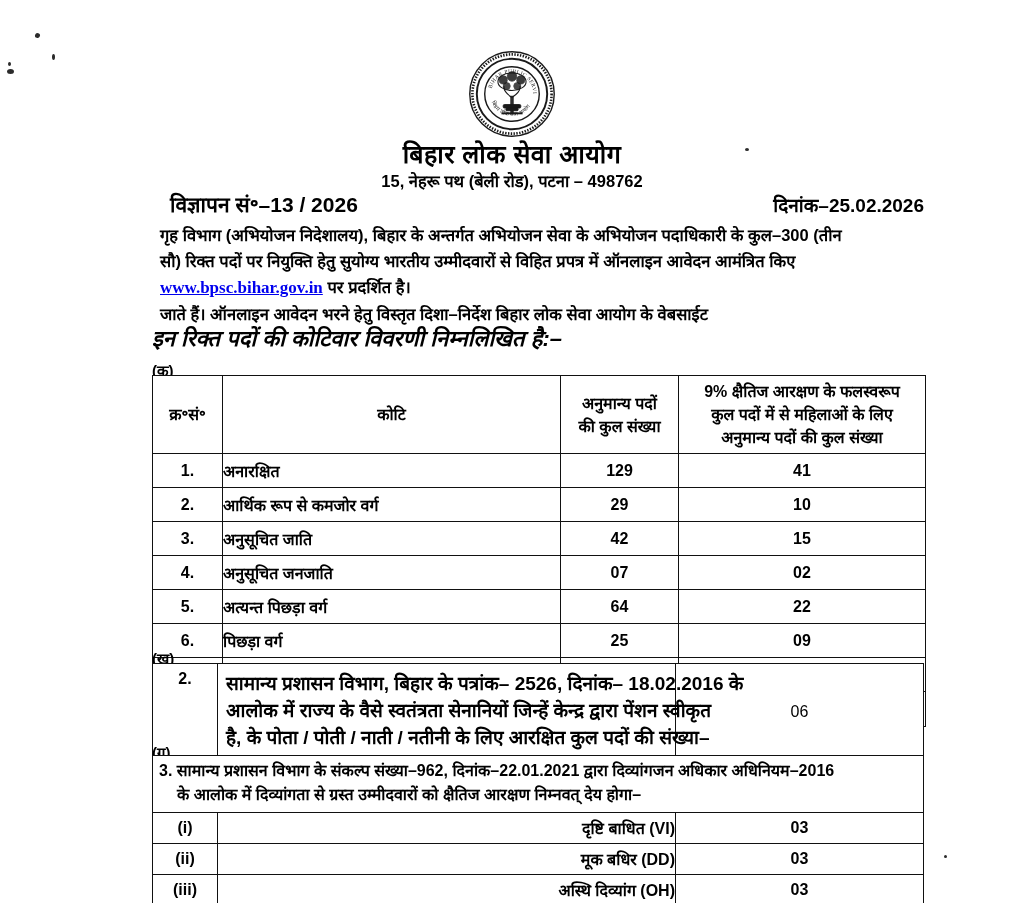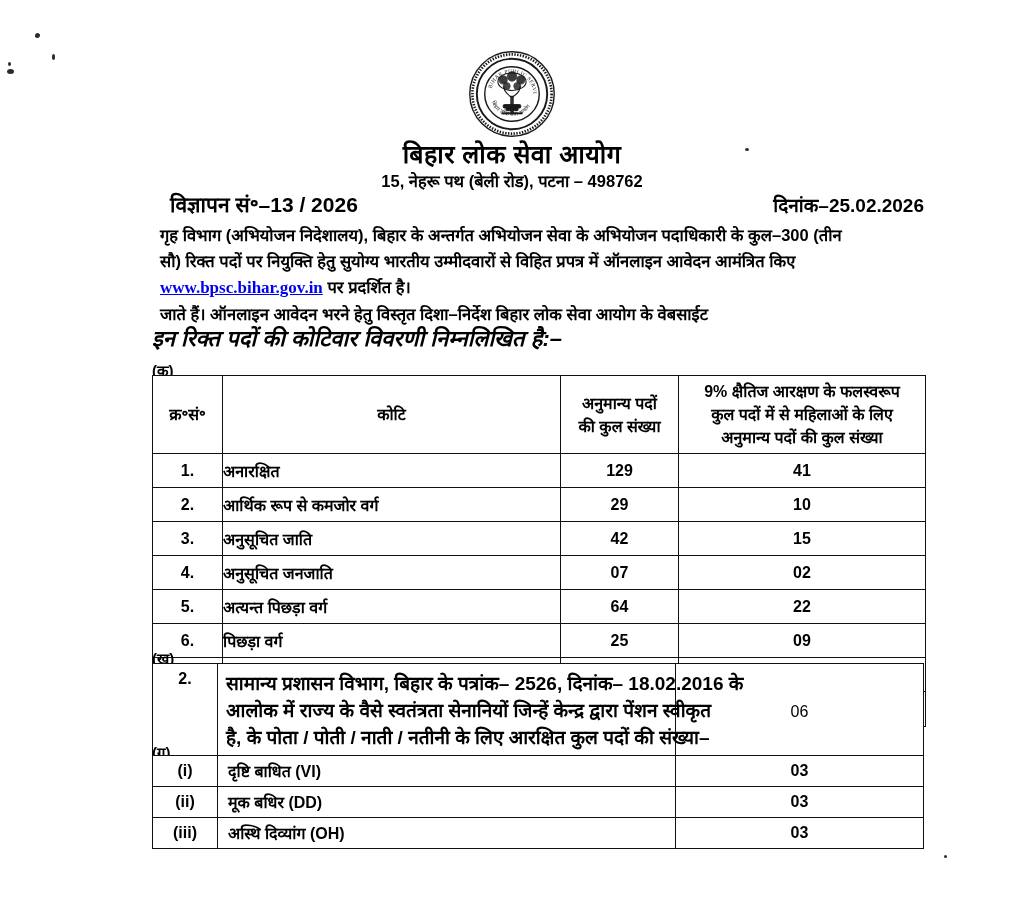--- a/index.html
+++ b/index.html
@@ -201,21 +201,21 @@
   #table-g .col-num  { width: 248px; }
   #table-g td.intro {
     padding: 3px 6px 5px 6px;
     line-height: 24px;
     font-size: 16px;
     font-weight: 700;
   }
   #table-g td.intro .l1 { display: block; white-space: nowrap; }
   #table-g td.intro .l2 { display: block; white-space: nowrap; padding-left: 18px; }
   #table-g td.sn   { text-align: center; height: 30px; font-weight: 600; }
-  #table-g td.desc { text-align: left; padding-left: 10px; }
+  #table-g td.desc { text-align: right; padding-left: 10px; }
   #table-g td.num  { text-align: center; font-weight: 700; }
 </style>
 </head>
 <body>
 
 <div class="page">
 
   <div class="speck s1"></div>
   <div class="speck s2"></div>
   <div class="speck s3"></div>
@@ -378,20 +378,26 @@
   <div class="sec-label sec-g">(ग)</div>
 
   <table id="table-g">
     <colgroup>
       <col class="col-sn">
         <col class="col-desc">
         <col class="col-num">
     </colgroup>
     <tbody>
       <tr>
+        <td class="intro" colspan="3">
+          <span class="l1">3. सामान्य प्रशासन विभाग के संकल्प संख्या–962, दिनांक–22.01.2021 द्वारा दिव्यांगजन अधिकार अधिनियम–2016</span>
+          <span class="l2">के आलोक में दिव्यांगता से ग्रस्त उम्मीदवारों को क्षैतिज आरक्षण निम्नवत् देय होगा–</span>
+        </td>
+      </tr>
+      <tr>
         <td class="sn">(i)</td>
         <td class="desc">दृष्टि बाधित  (VI)</td>
         <td class="num">03</td>
       </tr>
       <tr>
         <td class="sn">(ii)</td>
         <td class="desc">मूक बधिर  (DD)</td>
         <td class="num">03</td>
       </tr>
       <tr>

